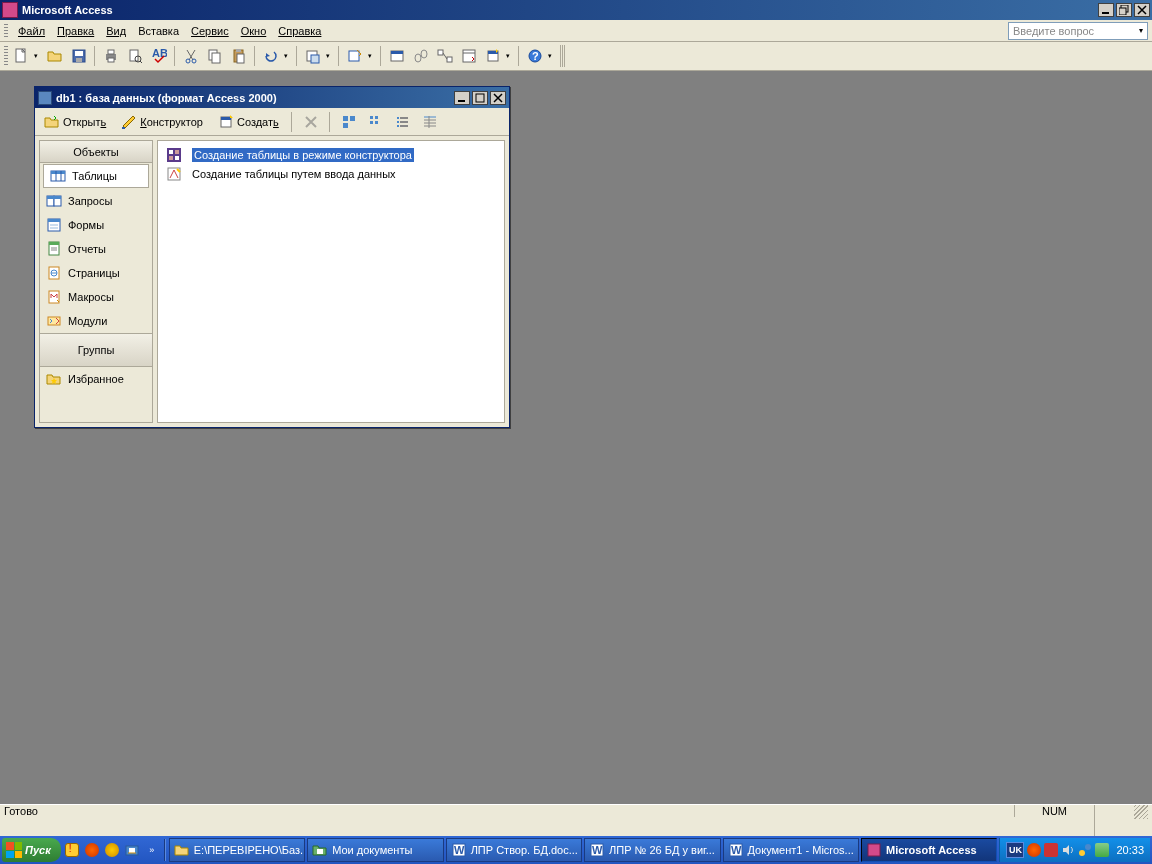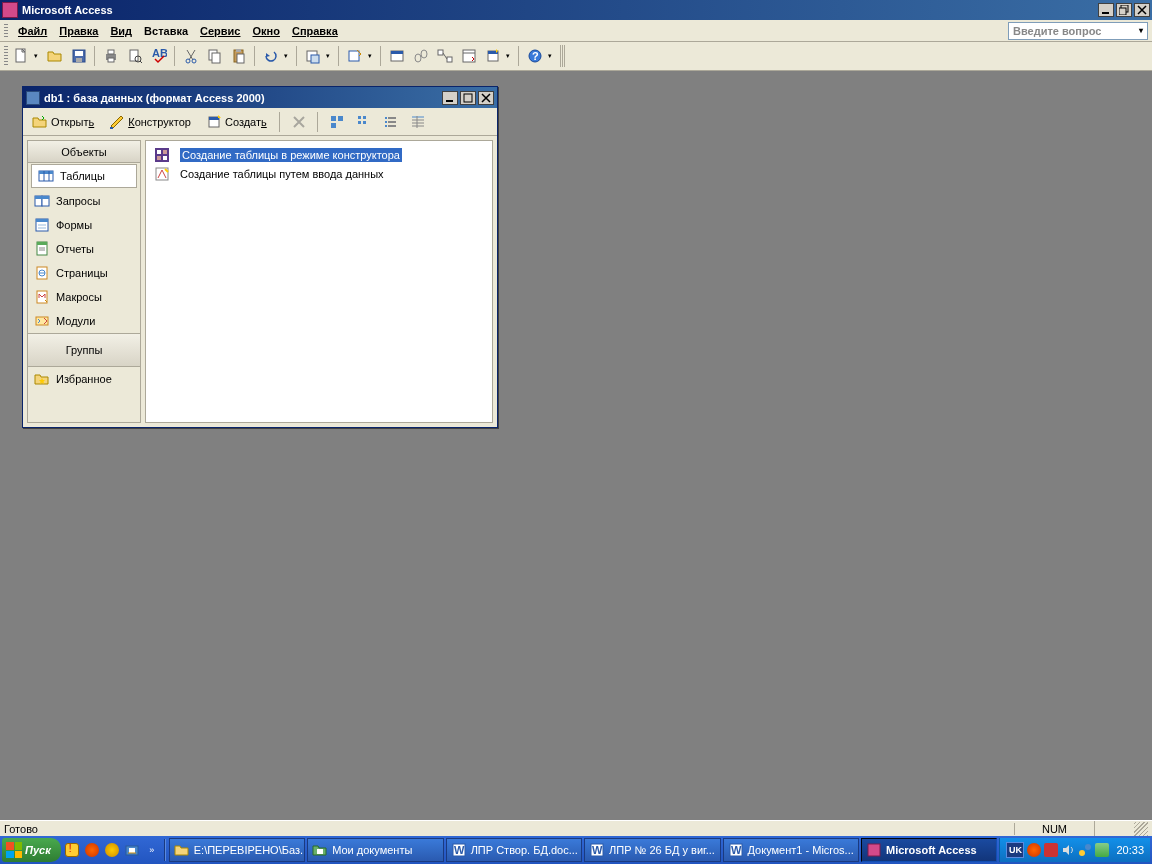--- a/index.html
+++ b/index.html
@@ -7,21 +7,21 @@
 body { background: #808080; display: flex; flex-direction: column; }
 
 
 .app-titlebar { height: 20px; background: linear-gradient(to right, #0a246a, #3a6ea5); display: flex; align-items: center; color: #fff; font-weight: bold; padding: 0 2px; }
 .app-titlebar .icon { width: 16px; height: 16px; background: #d24a8a; border: 1px solid #7a1a4a; margin-right: 4px; display:inline-block; }
 .app-titlebar .spacer { flex: 1; }
 .winbtn { width: 16px; height: 14px; background: #d4d0c8; border: 1px solid #404040; margin-left: 2px; font-size: 9px; display: flex; align-items: center; justify-content: center; color: #000; cursor: pointer; }
 .winbtn svg { width: 10px; height: 10px; }
 
 
-.menubar { height: 22px; background: #ece9d8; display: flex; align-items: center; padding: 0 4px; border-bottom: 1px solid #aca899; font-weight: bold; }
+.menubar { height: 22px; background: #ece9d8; display: flex; align-items: center; padding: 0 4px; border-bottom: 1px solid #aca899; }
 .menubar .dots { width: 4px; height: 14px; background: repeating-linear-gradient(#888 0, #888 1px, transparent 1px, transparent 3px); margin-right: 4px; }
 .menu-item { padding: 2px 6px; cursor: pointer; }
 .menu-item u { text-decoration: underline; }
 .menubar .flex { flex: 1; }
 .question-box { width: 140px; height: 18px; background: #fff; border: 1px solid #7f9db9; color: #888; padding: 1px 4px; display: flex; align-items: center; justify-content: space-between; margin-left: 18px; }
 .question-box .arrow { font-size: 8px; color: #000; }
 
 
 .toolbar-outer { background: #ece9d8; border-bottom: 1px solid #aca899; padding: 1px 2px; }
 .toolbar { height: 26px; display: flex; align-items: center; padding: 0 2px; gap: 2px; }
@@ -30,21 +30,21 @@
 .tdrop { width: 8px; font-size: 7px; display: flex; align-items: center; cursor: pointer; }
 .toolbar .endgrip { width: 5px; height: 22px; background: repeating-linear-gradient(to right, #aca899 0, #aca899 1px, transparent 1px, transparent 2px); margin-left: 2px; }
 
 
 .ico { width: 16px; height: 16px; }
 
 
 .mdi { flex: 1; background: #808080; position: relative; }
 
 
-.dbwin { position: absolute; left: 22px; top: 15px; width: 476px; height: 342px; background: #ece9d8; border: 1px solid #0a246a; box-shadow: 1px 1px 0 #404040; display: flex; flex-direction: column; }
+.dbwin { position: absolute; left: 34px; top: 15px; width: 476px; height: 342px; background: #ece9d8; border: 1px solid #0a246a; box-shadow: 1px 1px 0 #404040; display: flex; flex-direction: column; }
 .dbwin-titlebar { height: 21px; background: linear-gradient(to right, #0a246a, #3a6ea5); display: flex; align-items: center; color: #fff; font-weight: bold; padding: 0 3px; }
 .dbwin-titlebar .icon { width: 14px; height: 14px; background: #5a87c0; border: 1px solid #2a4a7a; margin-right: 4px; }
 .dbwin-toolbar { height: 28px; border-bottom: 1px solid #aca899; display: flex; align-items: center; padding: 2px 4px; gap: 5px; }
 .dbbtn { display: flex; align-items: center; padding: 2px 4px; cursor: pointer; border: 1px solid transparent; }
 .dbbtn .ico { margin-right: 3px; }
 .dbbtn u { text-decoration: underline; }
 .dbwin-body { flex: 1; display: flex; }
 
 
 .objpanel { width: 114px; border: 1px solid #aca899; margin: 4px 0 4px 4px; background: #ece9d8; display: flex; flex-direction: column; }
@@ -54,21 +54,21 @@
 .objitem .ico { width: 16px; height: 16px; }
 .grphdr { height: 34px; background: linear-gradient(#f2f0e6, #d8d4c6); border-top: 1px solid #aca899; border-bottom: 1px solid #aca899; display: flex; align-items: center; justify-content: center; }
 
 
 .listarea { flex: 1; margin: 4px; border: 1px solid #aca899; background: #fff; padding: 4px; }
 .listrow { height: 19px; display: flex; align-items: center; gap: 8px; padding: 0 2px; cursor: pointer; text-align: right; }
 .listrow .ico-wrap { width: 20px; height: 17px; display:flex; align-items:center; justify-content:center; }
 .listrow.selected .txt { background: #316ac5; color: #fff; padding: 1px 2px; }
 
 
-.statusbar { height: 16px; background: #ece9d8; border-top: 1px solid #fff; display: flex; align-items: center; padding: 0 4px; font-size: 11px; }
+.statusbar { height: 32px; background: #ece9d8; border-top: 1px solid #fff; display: flex; align-items: flex-start; padding: 0 4px; font-size: 11px; }
 .statusbar .pane { flex: 1; }
 .statusbar .num { width: 80px; text-align: center; border-left: 1px solid #aca899; }
 .statusbar .grip { width: 14px; height: 14px; background: repeating-linear-gradient(-45deg, #aca899 0, #aca899 1px, transparent 1px, transparent 3px); }
 
 
 .taskbar { height: 28px; background: linear-gradient(#3168d5, #2255c0); display: flex; align-items: center; padding: 0 2px; gap: 2px; }
 .startbtn { height: 24px; background: linear-gradient(#49a94e, #2e7d32); border-radius: 3px 10px 10px 3px; display: flex; align-items: center; padding: 0 10px 0 4px; color: #fff; font-weight: bold; font-style: italic; cursor: pointer; gap: 3px; }
 .startbtn .winflag { width: 16px; height: 16px; display: grid; grid-template-columns: 1fr 1fr; grid-template-rows: 1fr 1fr; gap: 1px; }
 .winflag div:nth-child(1){background:#f25022;} .winflag div:nth-child(2){background:#7fba00;}
 .winflag div:nth-child(3){background:#00a4ef;} .winflag div:nth-child(4){background:#ffb900;}

